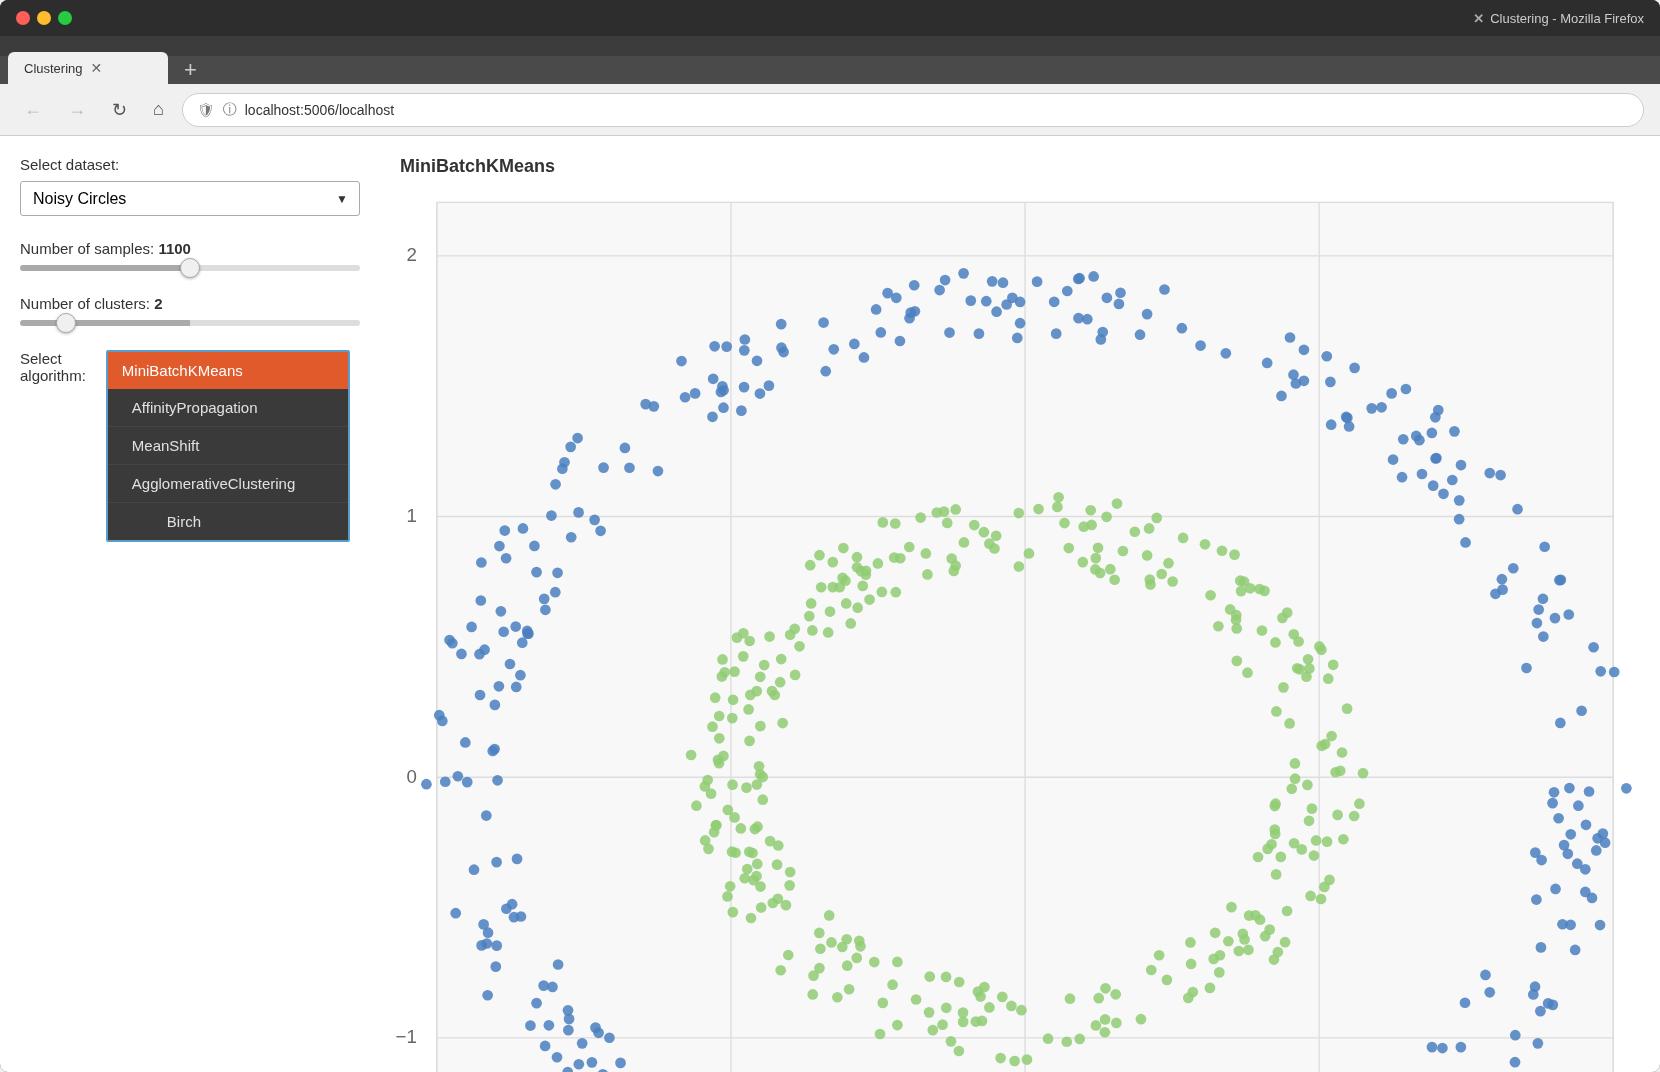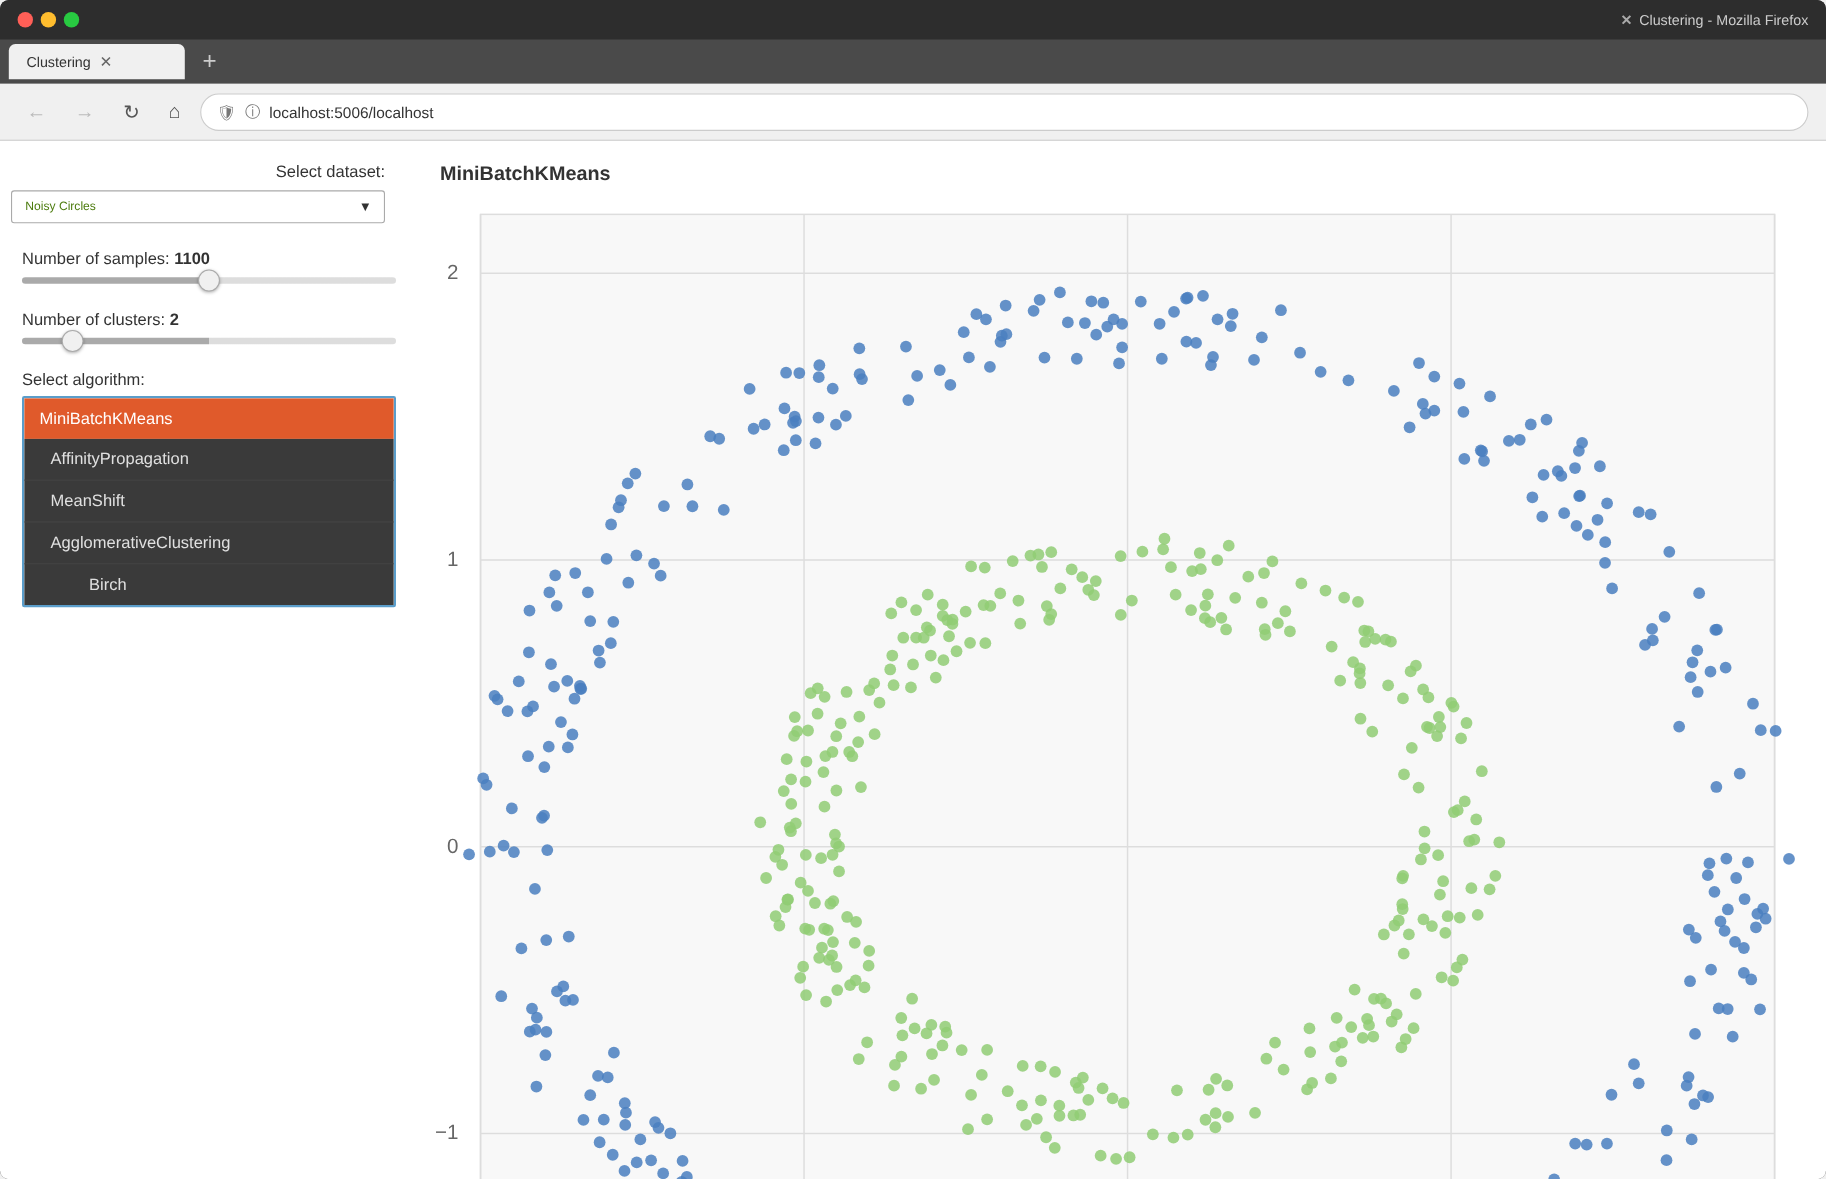--- a/index.html
+++ b/index.html
@@ -46,25 +46,26 @@
       color: #ccc;
       font-size: 13px;
       margin-left: auto;
       display: flex;
       align-items: center;
       gap: 6px;
     }
 
     .tab-bar {
       background: #4a4a4a;
-      height: 40px;
-      display: flex;
-      align-items: center;
+      height: 28px;
+      display: flex;
+      align-items: flex-end;
       padding: 0 0 0 8px;
       flex-shrink: 0;
+      margin-top: 20px;
     }
 
     .tab {
       background: #f0f0f0;
       border-radius: 6px 6px 0 0;
       padding: 6px 16px;
       font-size: 13px;
       color: #333;
       display: flex;
       align-items: center;
@@ -128,43 +129,43 @@
 
     
     .page-content {
       background: white;
       flex: 1;
       display: flex;
       flex-direction: column;
       overflow: hidden;
     }
 
-    .control-group { display: flex; flex-direction: column; gap: 8px; align-items: flex-end; }
+    .control-group { display: flex; flex-direction: column; gap: 8px; }
 
     .control-label {
       font-size: 15px;
       color: #333;
     }
 
     .control-label strong { font-weight: bold; }
 
     .dataset-select-wrapper {
       position: relative;
       width: 340px;
     }
 
     .dataset-select {
       width: 100%;
       appearance: none;
       background: white;
       border: 1px solid #aaa;
       border-radius: 3px;
       padding: 8px 36px 8px 12px;
-      font-size: 11px;
-      color: #4d7c0f;
+      font-size: 16px;
+      color: #000000;
       cursor: pointer;
     }
 
     .select-arrow {
       position: absolute;
       right: 12px;
       top: 50%;
       transform: translateY(-50%);
       pointer-events: none;
       font-size: 12px;
@@ -192,21 +193,21 @@
       border-radius: 50%;
       background: #f0f0f0;
       border: 1px solid #aaa;
       cursor: pointer;
       box-shadow: 0 1px 3px rgba(0,0,0,0.3);
     }
 
     
     .algorithm-section {
       display: flex;
-      flex-direction: column;
+      flex-direction: row;
       gap: 6px;
     }
 
     .algorithm-dropdown-label {
       font-size: 15px;
       color: #333;
     }
 
     .dropdown-container {
       width: 340px;

